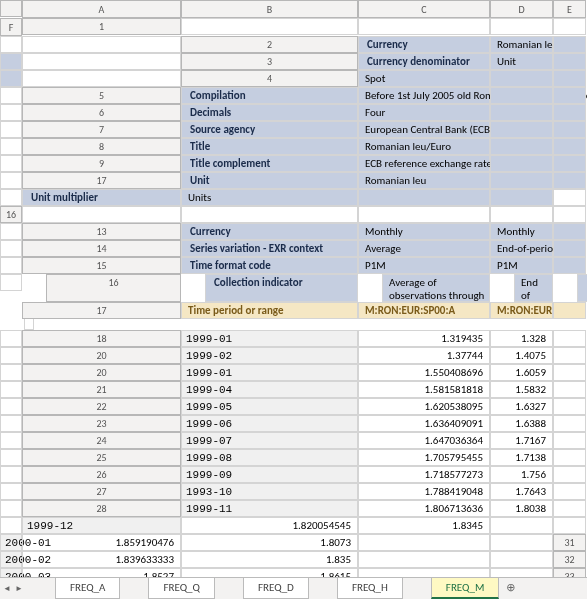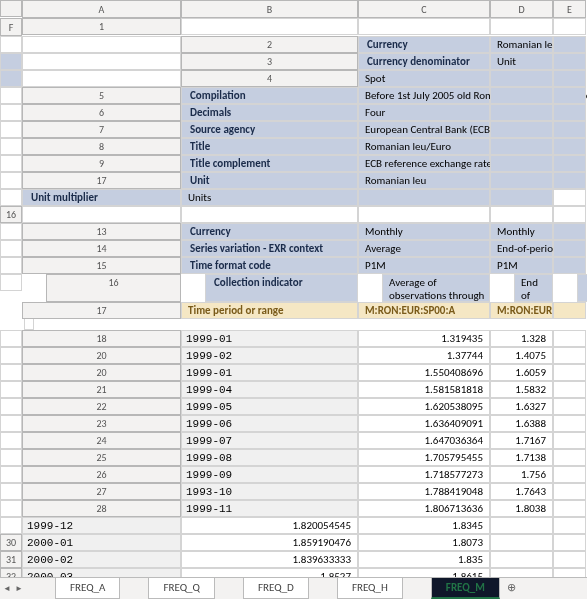--- a/index.html
+++ b/index.html
@@ -102,22 +102,22 @@
     border: 1px solid #bbb;
     border-top: none;
     background: #fff;
     font-size: 11px;
     color: #444;
     margin-right: -1px;
     cursor: pointer;
     margin-left: 29px;
   }
   .tab.active {
-    background: #0f172a;
-    font-weight: bold;
+    background: #fef9c3;
+    font-weight: normal;
     color: #217346;
     border-bottom: 2px solid #217346;
   }
   .addtab {
     padding: 3px 8px;
     color: #666;
     font-size: 11px;
     cursor: pointer;
   }
 </style>
@@ -298,21 +298,20 @@
     <div class="cell data-lbl">1999-11</div>
     <div class="cell data-val">1.806713636</div>
     <div class="cell data-val">1.8038</div>
     <div class="cell blank"></div>
     <div class="cell blank"></div>
     <div class="cell data-lbl">1999-12</div>
     <div class="cell data-val">1.820054545</div>
     <div class="cell data-val">1.8345</div>
     <div class="cell blank"></div>
     <div class="cell blank"></div>
-    <div class="cell rowhdr">30</div>
     <div class="cell data-lbl">2000-01</div>
     <div class="cell data-val">1.859190476</div>
     <div class="cell data-val">1.8073</div>
     <div class="cell blank"></div>
     <div class="cell blank"></div>
     <div class="cell rowhdr">31</div>
     <div class="cell data-lbl">2000-02</div>
     <div class="cell data-val">1.839633333</div>
     <div class="cell data-val">1.835</div>
     <div class="cell blank"></div>

